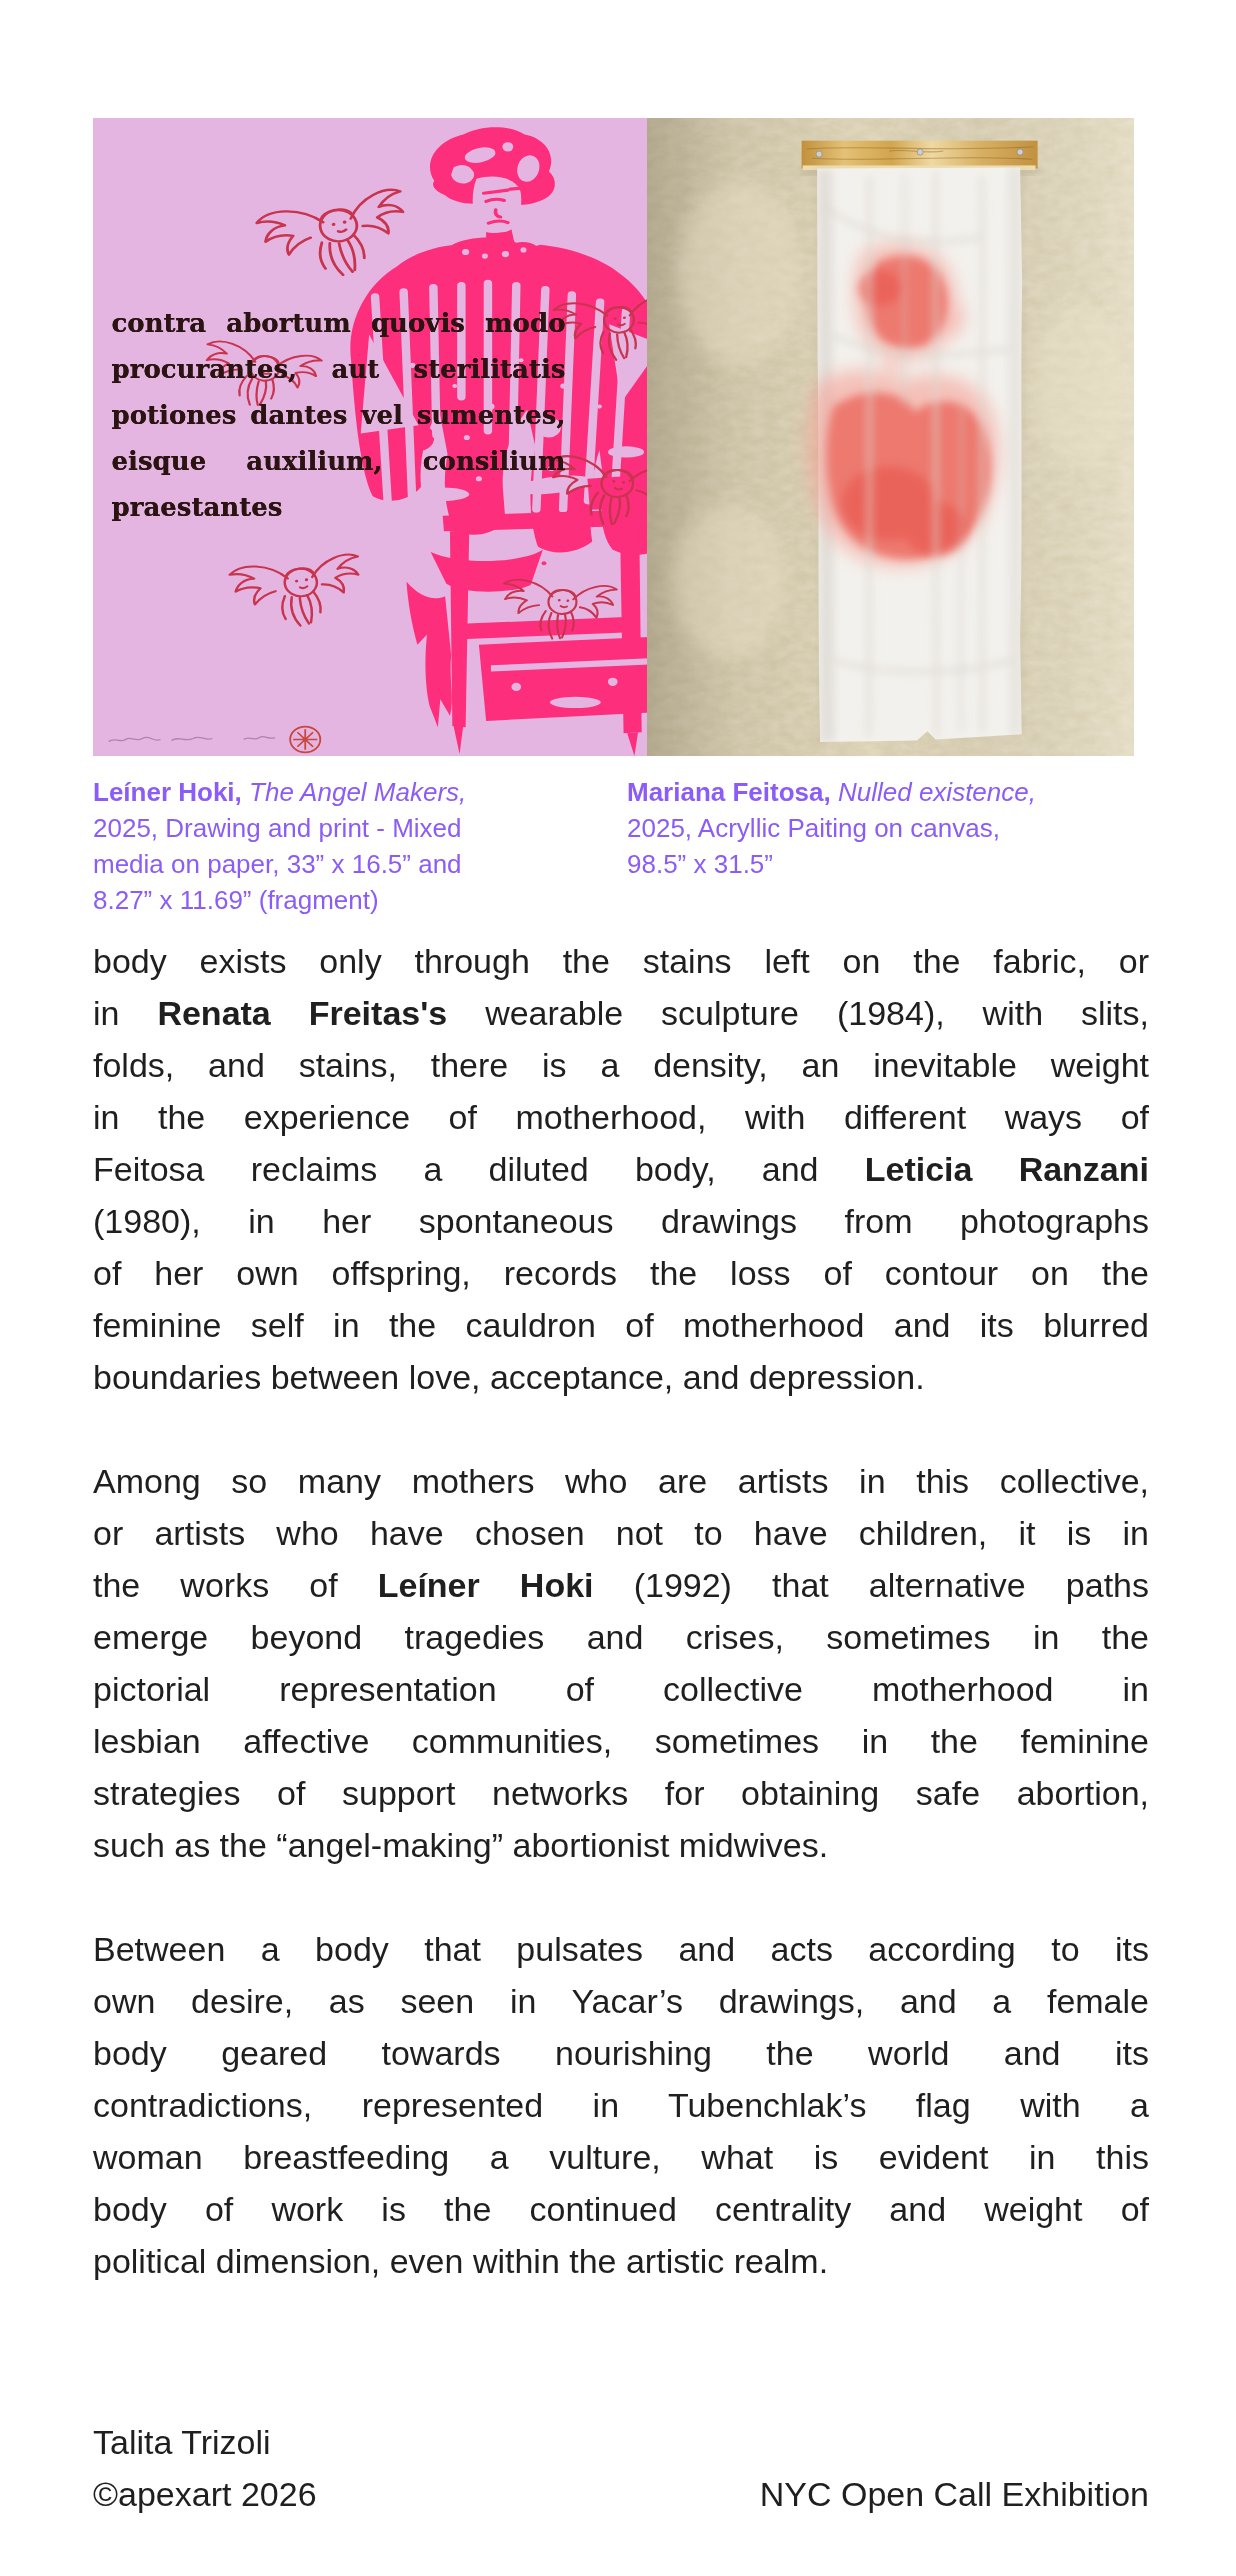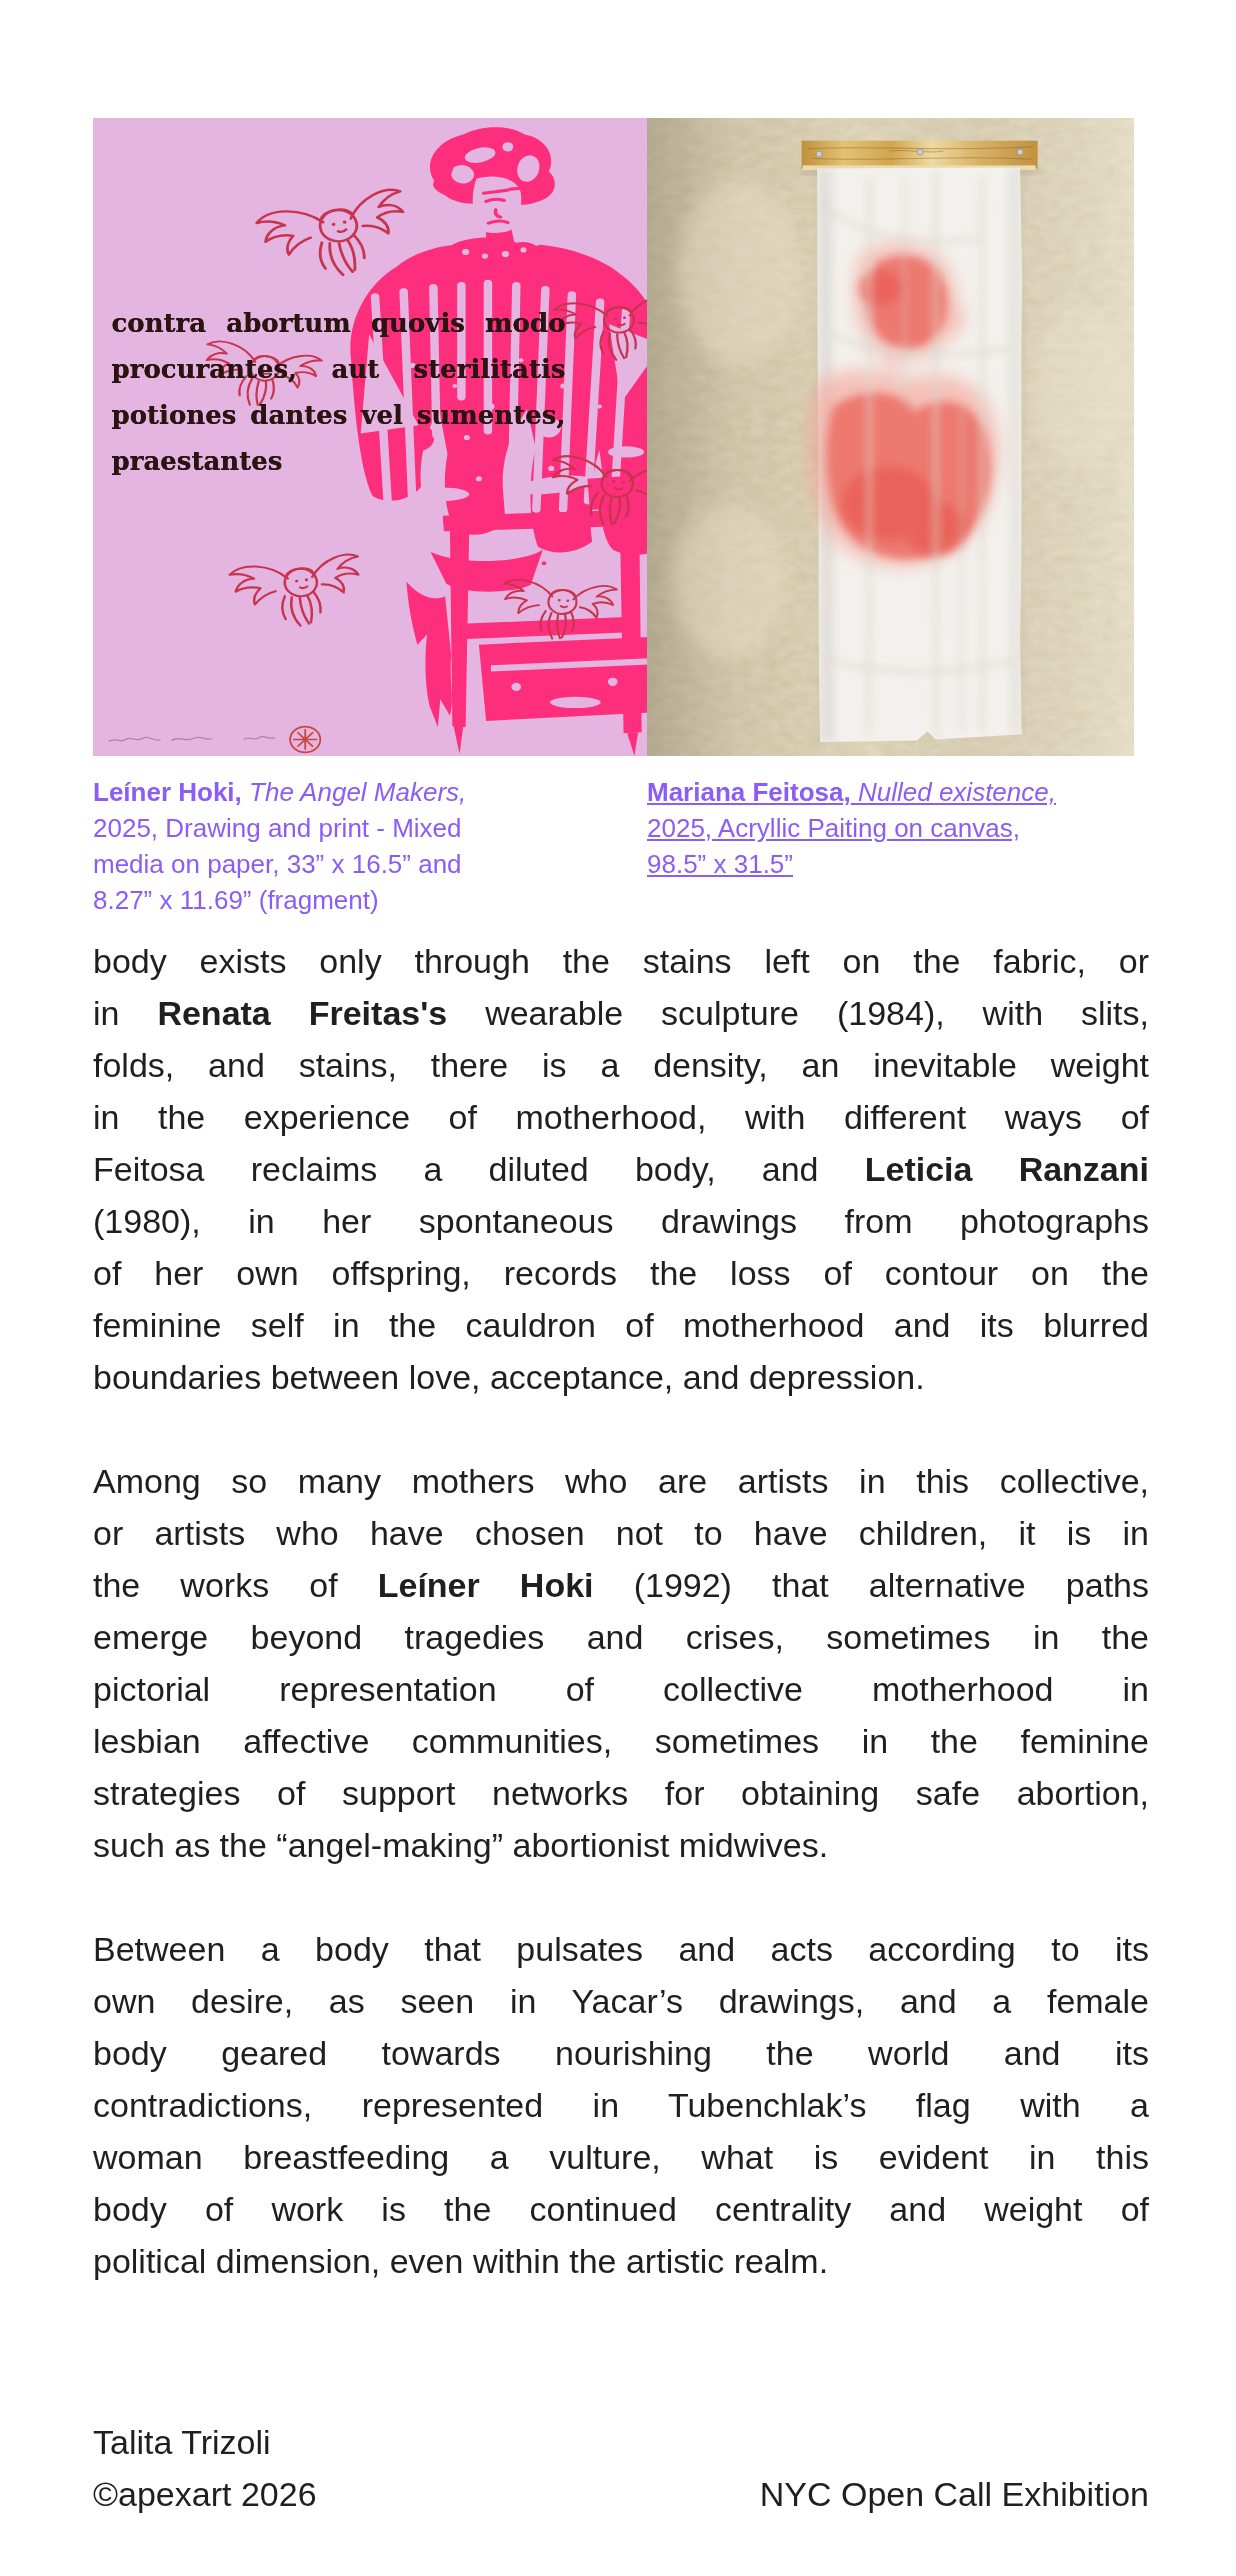--- a/index.html
+++ b/index.html
@@ -15,21 +15,21 @@
   
   .latin{position:absolute;left:18.5px;top:190px;width:454px;
          font-family:"DejaVu Serif",serif;font-weight:700;font-size:26px;
          color:var(--blackletter-ink,#2a1412);text-shadow:0 0 0.5px var(--blackletter-ink,#2a1412);}
   .latin .lline{display:flex;justify-content:space-between;align-items:baseline;height:46px;}
   .latin .lline.start{justify-content:flex-start;}
 
   
   .caption{position:absolute;top:774px;width:520px;font-size:26px;line-height:36px;color:#8b5cf6;}
   #cap-left{left:93px;}
-  #cap-right{left:647px;text-decoration:underline;}
+  #cap-right{left:627px;}
   .caption .cline{white-space:nowrap;}
 
   
   .essay{position:absolute;left:93px;top:927px;width:1056px;
          font-size:34px;line-height:52px;color:var(--text-black,#1f1f1f);}
   .essay .para{margin:8px 0 52px 0;}
   .essay .jl{text-align:justify;text-align-last:justify;}
   .essay .ll{text-align:left;}
 
   
@@ -174,20 +174,25 @@
           <span>procurantes,</span>
           <span>aut</span>
           <span>sterilitatis</span>
         </div>
         <div class="lline">
           <span>potiones</span>
           <span>dantes</span>
           <span>vel</span>
           <span>sumentes,</span>
         </div>
+        <div class="lline">
+          <span>eisque</span>
+          <span>auxilium,</span>
+          <span>consilium</span>
+        </div>
         <div class="lline start">
           <span>praestantes</span>
         </div>
       </div>
   </figure>
 
   <figure id="art-right" class="artwork">
     <svg viewBox="0 0 945 1238" preserveAspectRatio="none">
       <defs>
         <filter id="wallTex" x="0" y="0" width="100%" height="100%">

